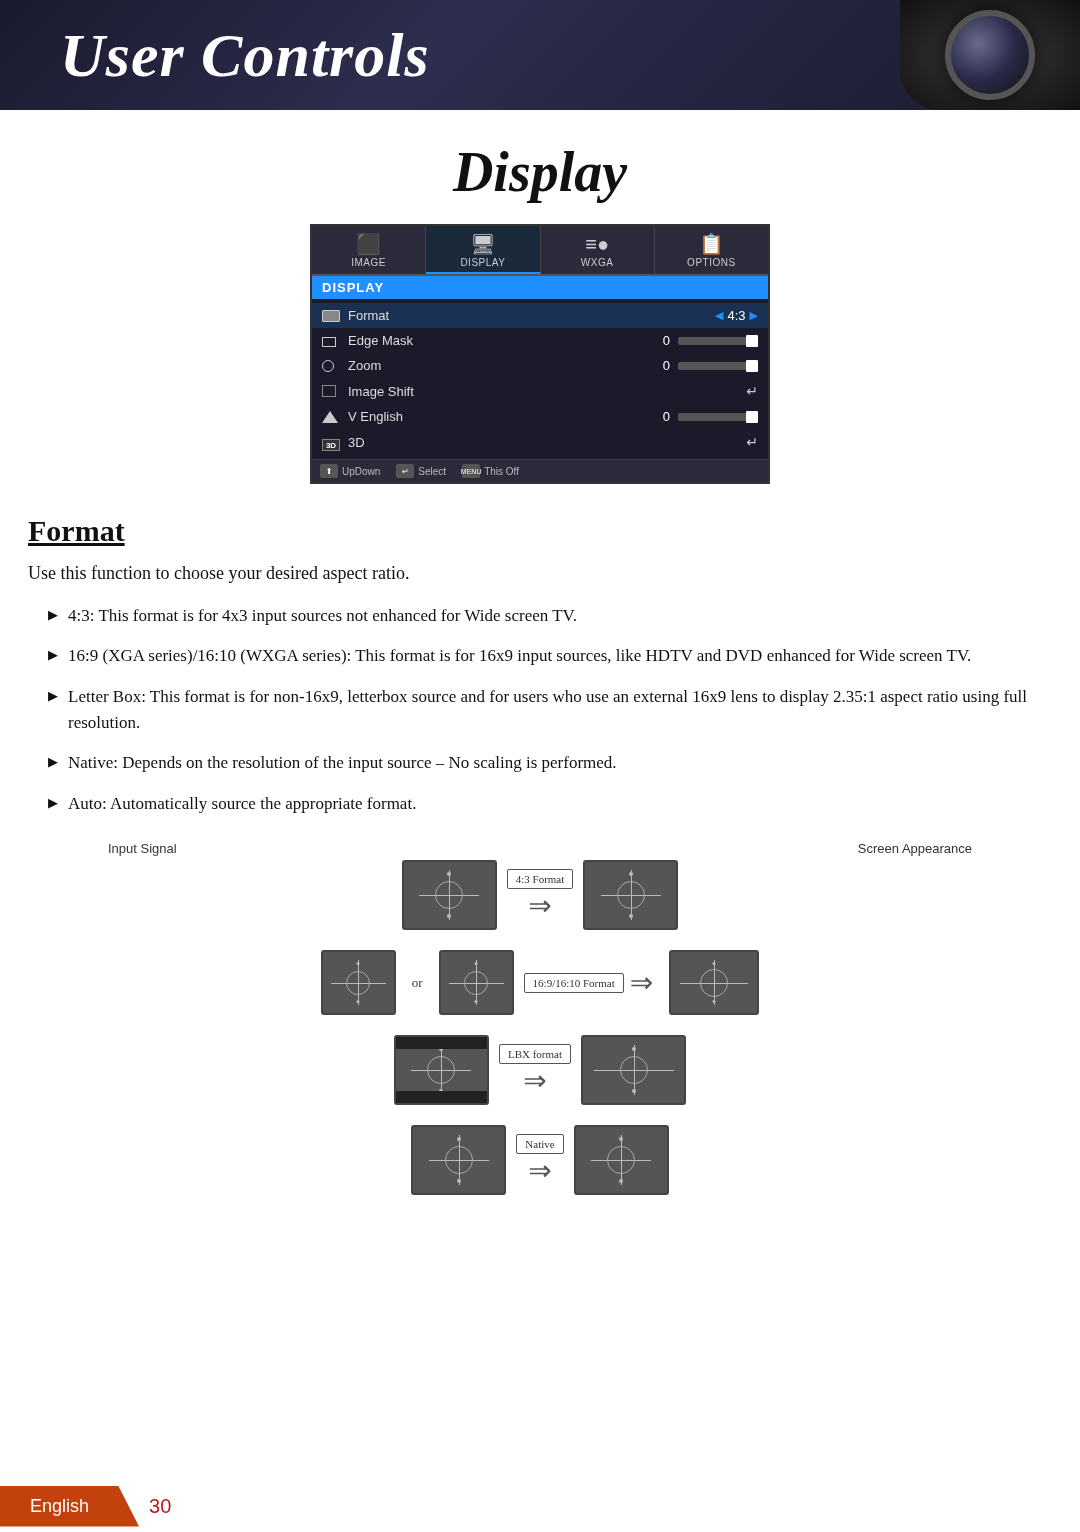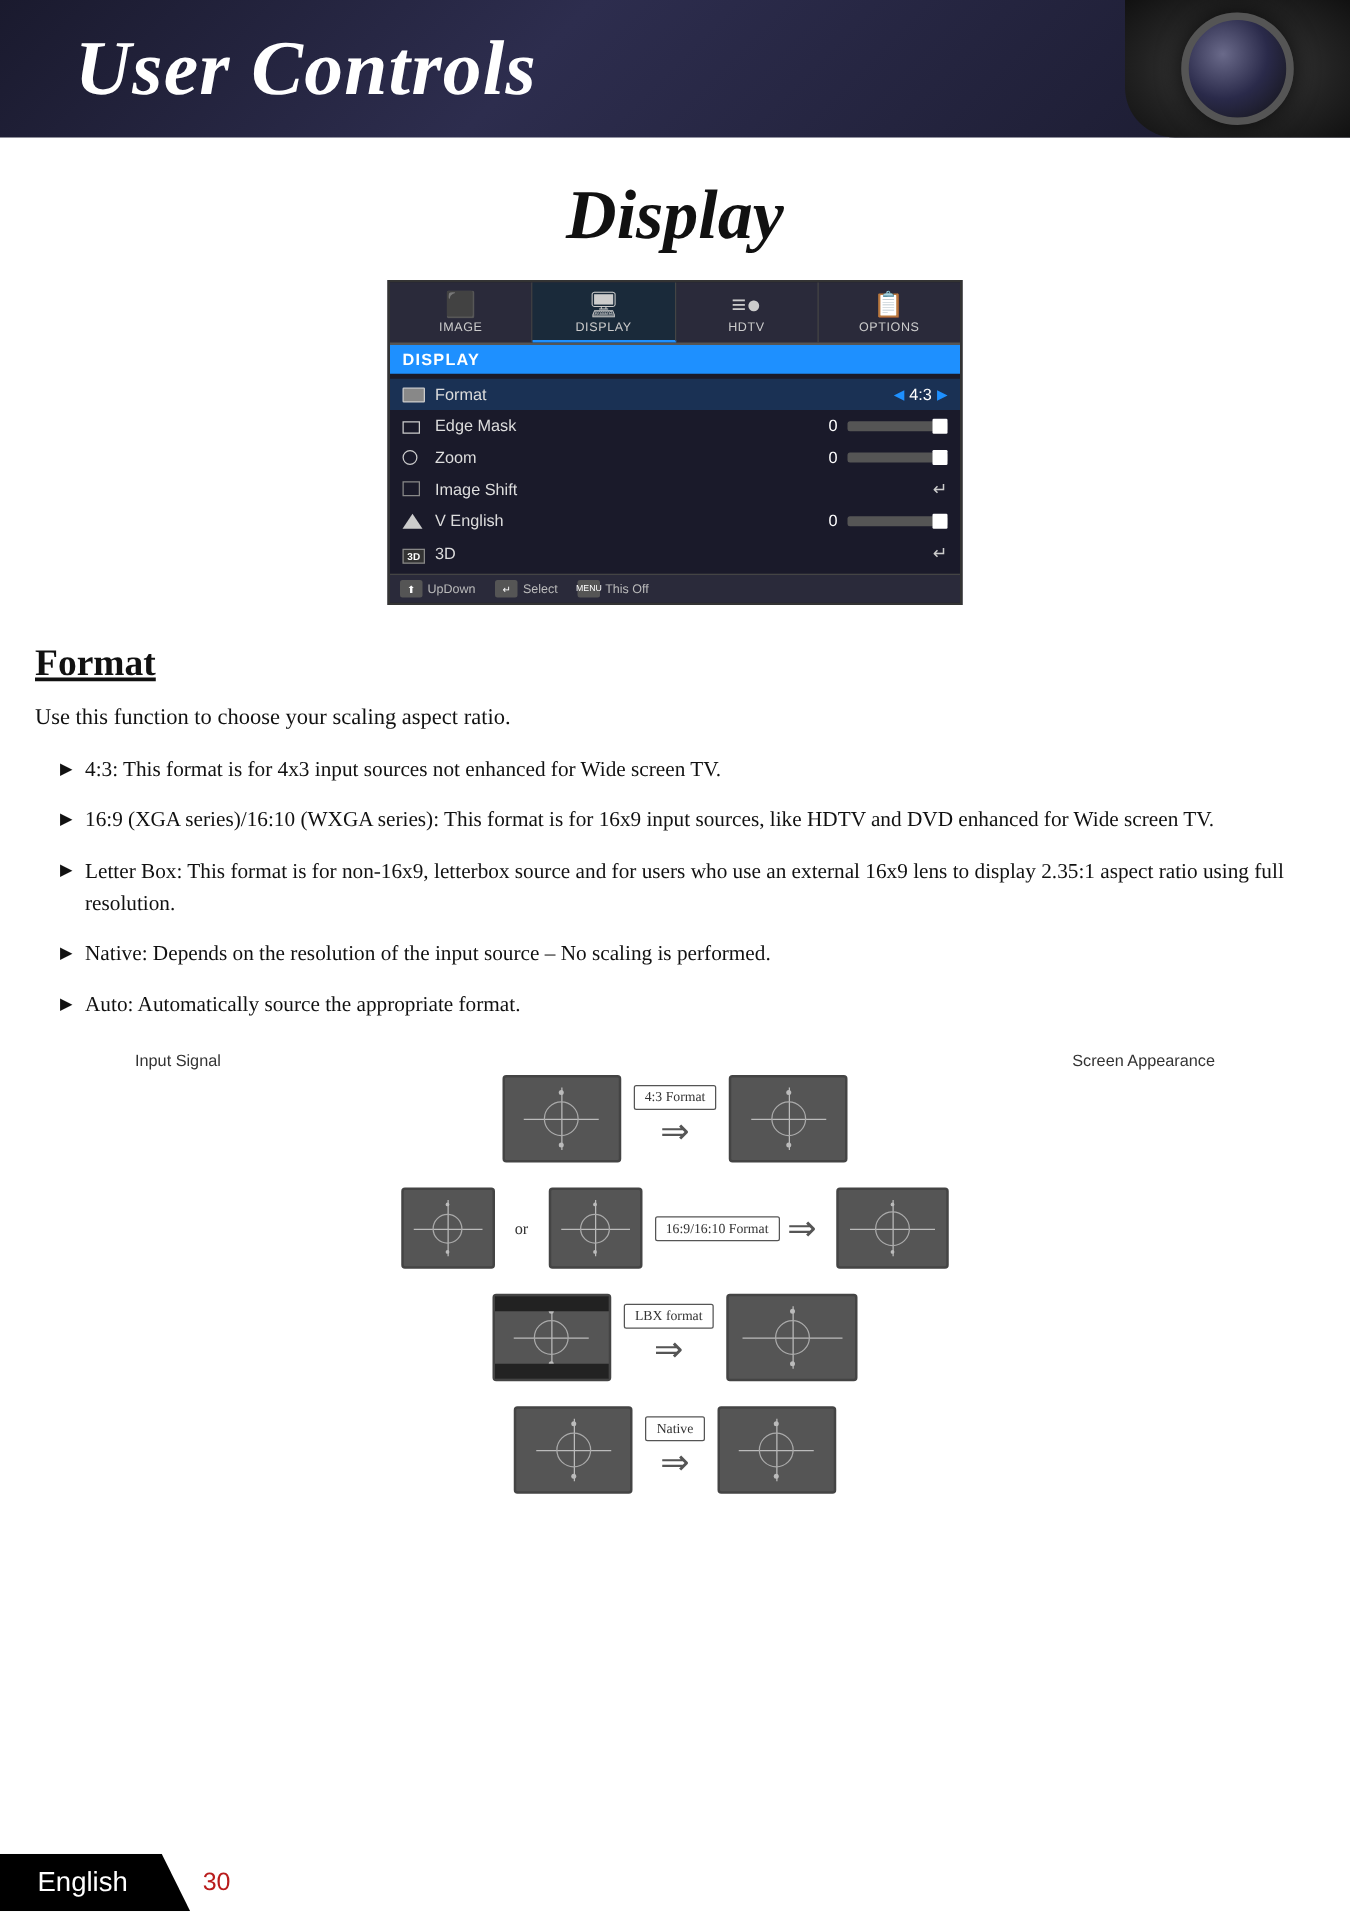--- a/index.html
+++ b/index.html
@@ -314,24 +314,24 @@
     .page-footer {
       position: absolute;
       bottom: 0;
       left: 0;
       right: 0;
       height: 52px;
       display: flex;
       align-items: center;
     }
     .footer-english-tab {
-      background: #000000;
+      background: #c2410c;
       color: white;
       padding: 10px 30px;
-      font-size: 22px;
+      font-size: 18px;
       font-family: Arial, sans-serif;
       clip-path: polygon(0 0, 85% 0, 100% 100%, 0 100%);
       padding-right: 50px;
     }
     .footer-page-num {
       margin-left: 10px;
       font-size: 20px;
       color: #b91c1c;
       font-family: Arial, sans-serif;
     }
@@ -408,21 +408,21 @@
       <div class="menu-tab">
         <span class="menu-tab-icon">⬛</span>
         <span class="menu-tab-label">IMAGE</span>
       </div>
       <div class="menu-tab" style="background:#1a2a3a; border-bottom: 2px solid #1e90ff;">
         <span class="menu-tab-icon">🖥</span>
         <span class="menu-tab-label">DISPLAY</span>
       </div>
       <div class="menu-tab">
         <span class="menu-tab-icon">≡●</span>
-        <span class="menu-tab-label">HDTV</span>
+        <span class="menu-tab-label">WXGA</span>
       </div>
       <div class="menu-tab">
         <span class="menu-tab-icon">📋</span>
         <span class="menu-tab-label">OPTIONS</span>
       </div>
     </div>
 
     <div class="menu-header">DISPLAY</div>
 
     <div class="menu-rows">
@@ -511,21 +511,21 @@
       </div>
       <div class="menu-footer-item">
         <span class="footer-icon" style="font-size:7px;">MENU</span>
         <span>This Off</span>
       </div>
     </div>
   </div>
 
   <div class="format-section">
     <h3 class="format-heading">Format</h3>
-    <p class="format-intro">Use this function to choose your scaling aspect ratio.</p>
+    <p class="format-intro">Use this function to choose your desired aspect ratio.</p>
 
     <ul class="bullet-list">
       <li class="bullet-item">
         <span class="bullet-arrow">▶</span>
         <span>4:3: This format is for 4x3 input sources not enhanced for Wide screen TV.</span>
       </li>
       <li class="bullet-item">
         <span class="bullet-arrow">▶</span>
         <span>16:9 (XGA series)/16:10 (WXGA series): This format is for 16x9 input sources, like HDTV and DVD enhanced for Wide screen TV.</span>
       </li>

